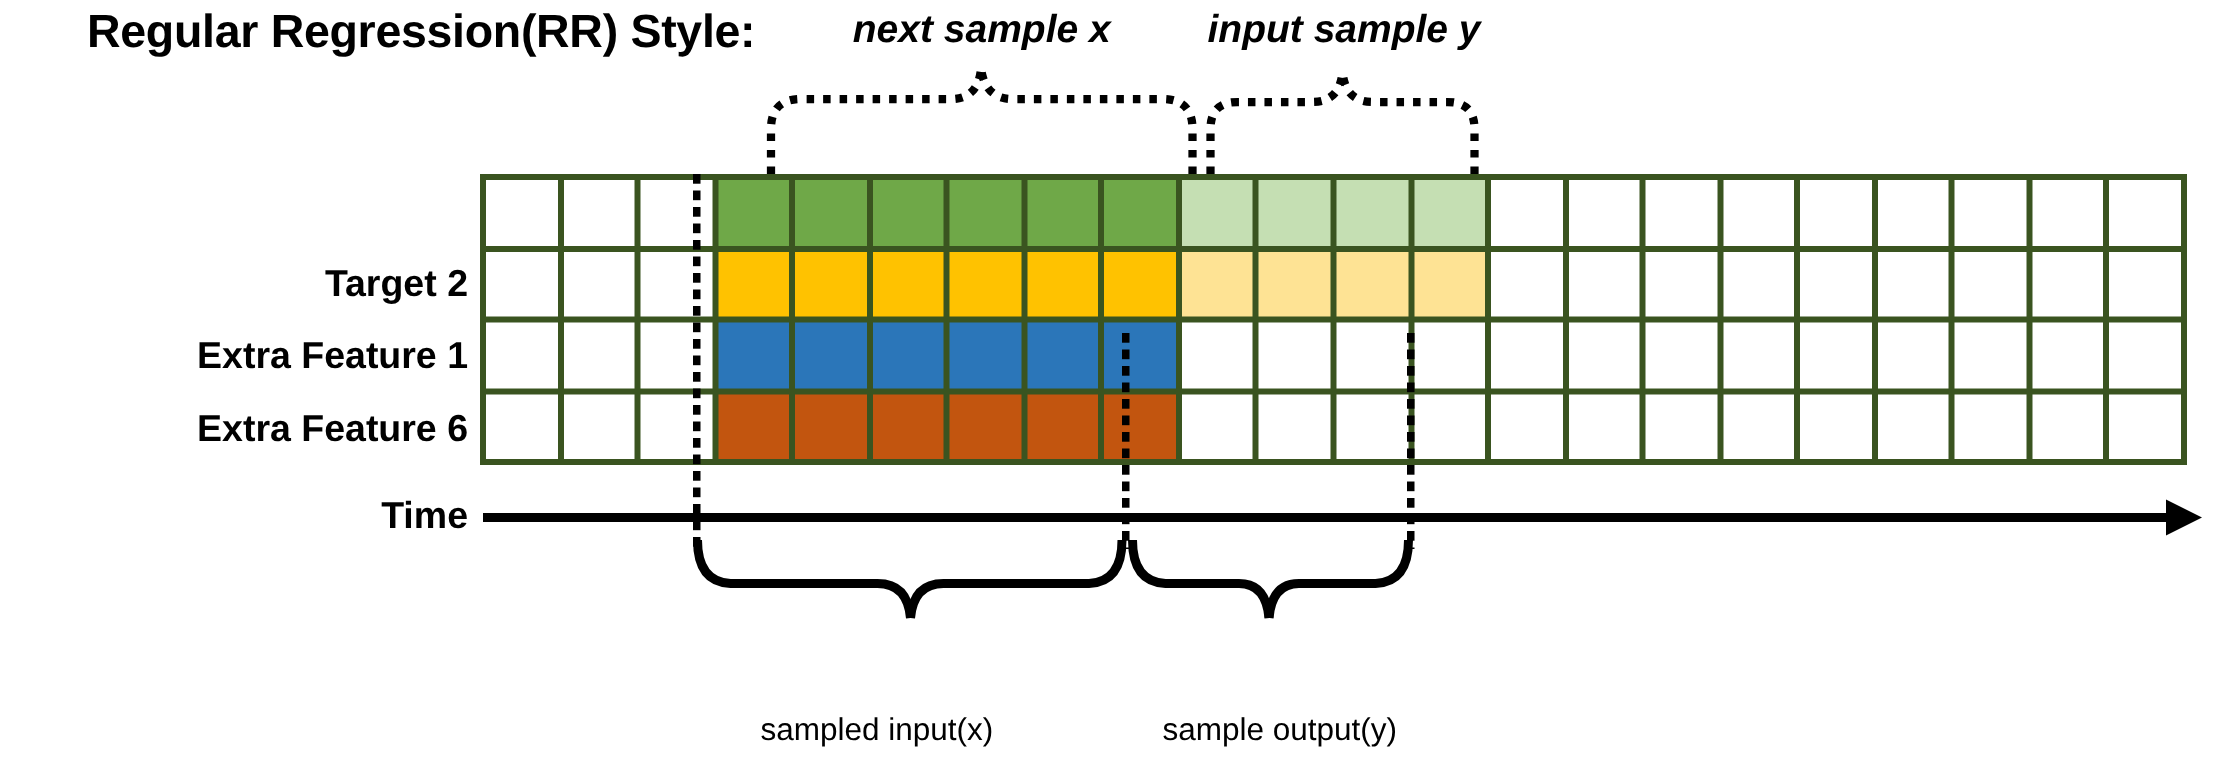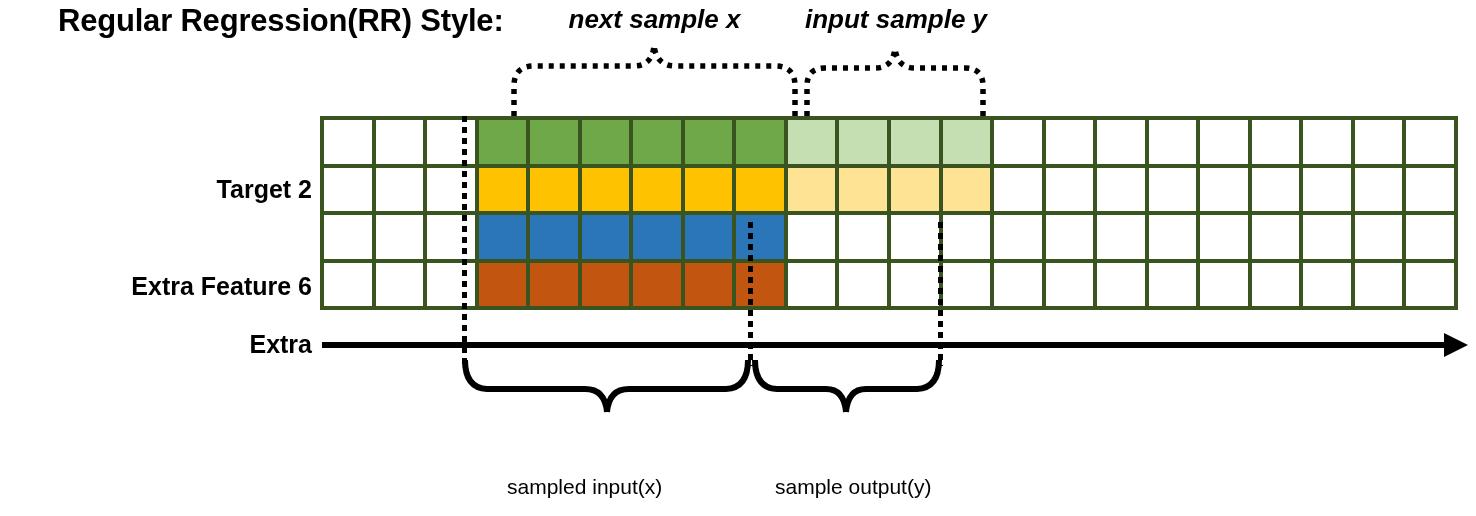--- a/index.html
+++ b/index.html
@@ -161,22 +161,23 @@
       <path d="M514,116 L514,86 Q514,66 534,66 L634,66 Q652,66 654,46"></path>
       <path d="M795,116 L795,86 Q795,66 775,66 L675,66 Q657,66 654,46"></path>
 
       <path d="M807,116 L807,86 Q807,68 825,68 L875,68 Q893,68 895,48"></path>
       <path d="M983,116 L983,86 Q983,68 965,68 L915,68 Q897,68 895,48"></path>
     </g>
   </svg>
 
   <div class="label-stack">
     <div class="row-label" id="rl1">Target 2</div>
+    <div class="row-label" id="rl2">Extra Feature 1</div>
     <div class="row-label" id="rl3">Extra Feature 6</div>
-    <div id="time-label">Extra</div>
+    <div id="time-label">Time</div>
   </div>
 
   <div id="grid" style="grid-template-columns: repeat(22, 1fr); grid-template-rows: repeat(4, 1fr); background: rgb(58, 84, 32);">
       <div class="cell" style="background: rgb(255, 255, 255);"></div>
       <div class="cell" style="background: rgb(255, 255, 255);"></div>
       <div class="cell" style="background: rgb(255, 255, 255);"></div>
       <div class="cell" style="background: rgb(111, 168, 72);"></div>
       <div class="cell" style="background: rgb(111, 168, 72);"></div>
       <div class="cell" style="background: rgb(111, 168, 72);"></div>
       <div class="cell" style="background: rgb(111, 168, 72);"></div>

